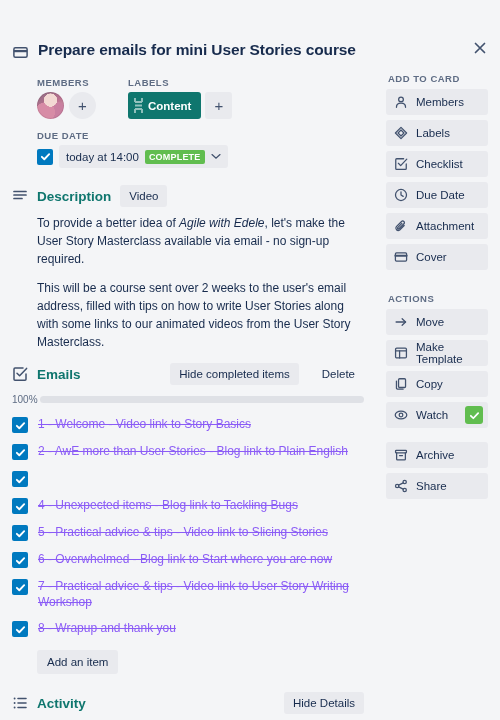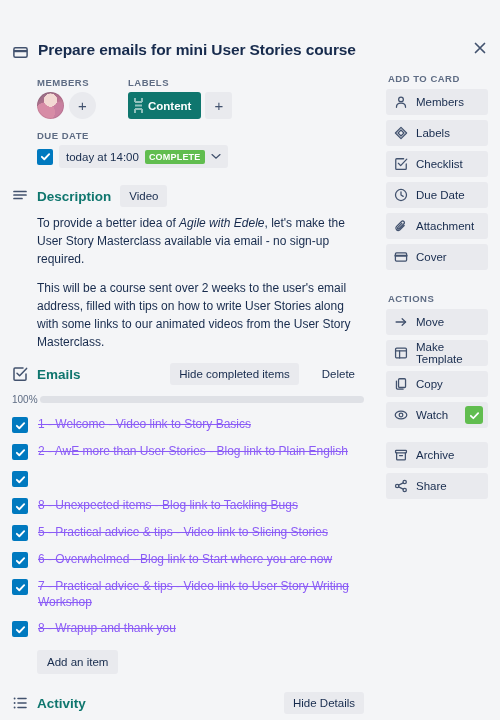--- a/index.html
+++ b/index.html
@@ -283,21 +283,21 @@
                   <path d="M2 6.3 L4.7 9 L10 3.4"></path>
                 </svg>
               </span>
             </div>
             <div class="chk-item">
               <span class="chk-box">
                 <svg width="11" height="11" viewBox="0 0 12 12" fill="none" stroke="#fff" stroke-width="2" stroke-linecap="round" stroke-linejoin="round">
                   <path d="M2 6.3 L4.7 9 L10 3.4"></path>
                 </svg>
               </span>
-              <span class="chk-text">8 - Unexpected items - Blog link to Tackling Bugs</span>
+              <span class="chk-text">4 - Unexpected items - Blog link to Tackling Bugs</span>
             </div>
             <div class="chk-item">
               <span class="chk-box">
                 <svg width="11" height="11" viewBox="0 0 12 12" fill="none" stroke="#fff" stroke-width="2" stroke-linecap="round" stroke-linejoin="round">
                   <path d="M2 6.3 L4.7 9 L10 3.4"></path>
                 </svg>
               </span>
               <span class="chk-text">5 - Practical advice &amp; tips - Video link to Slicing Stories</span>
             </div>
             <div class="chk-item">

